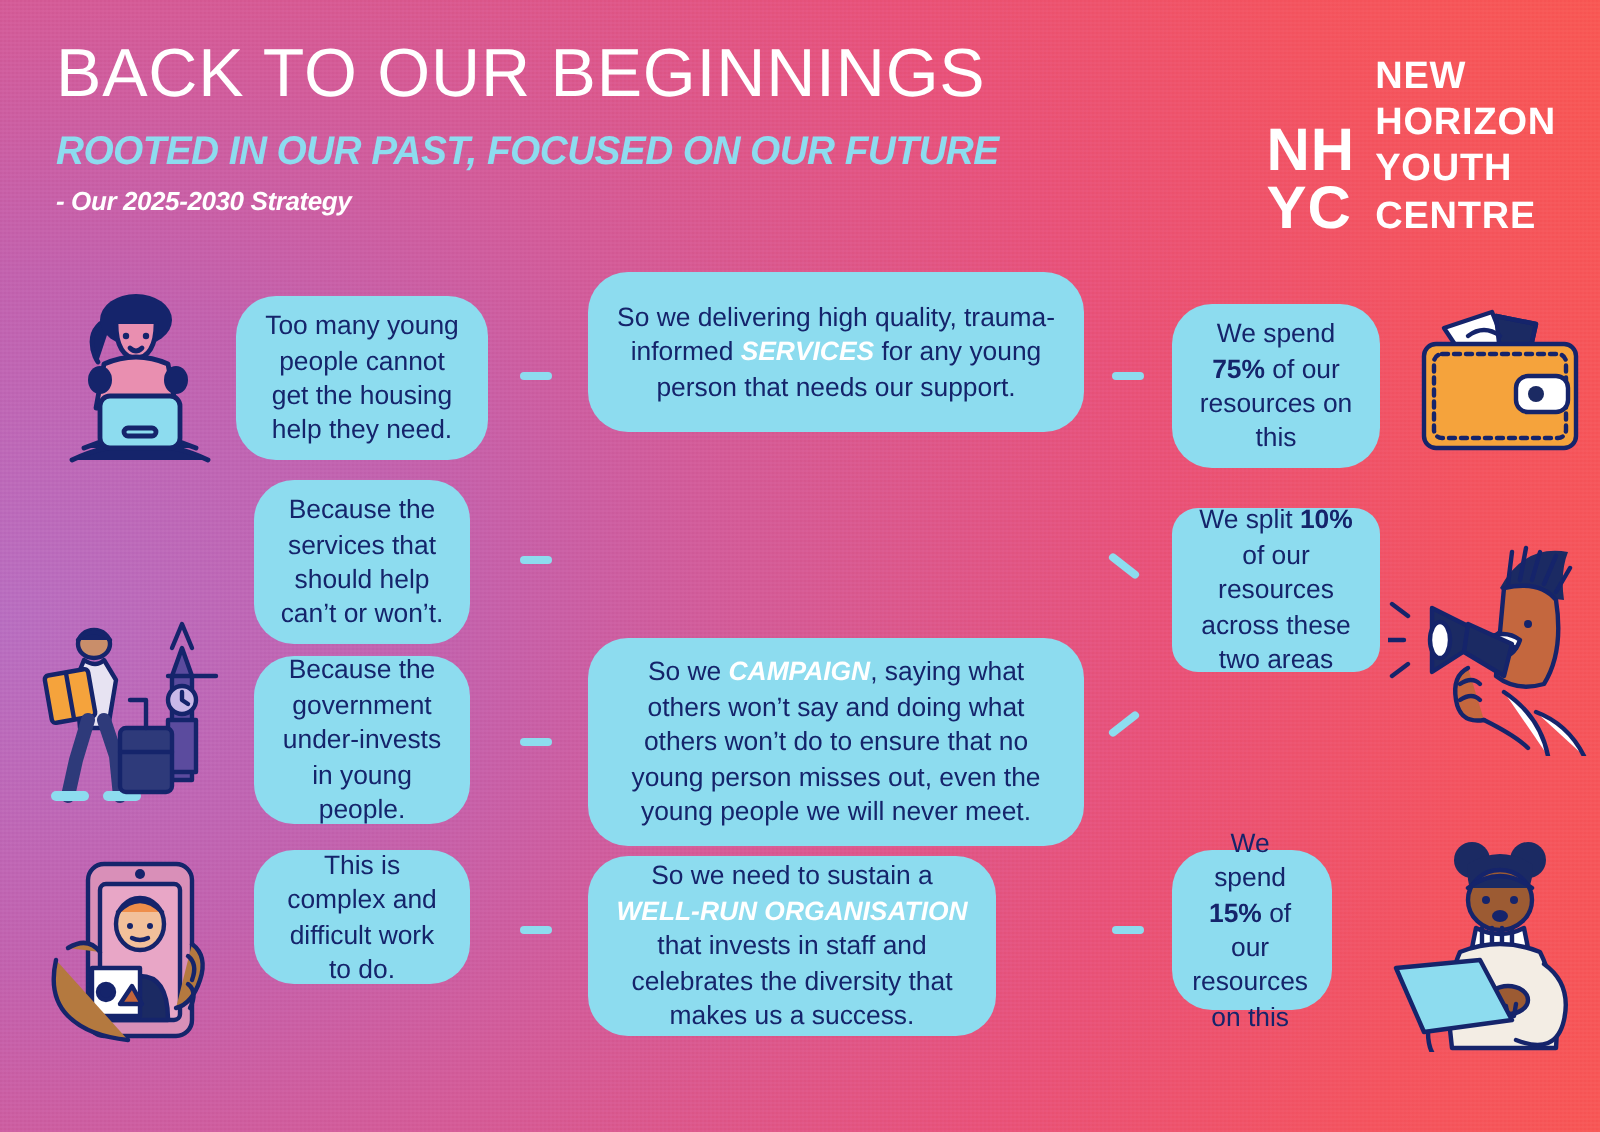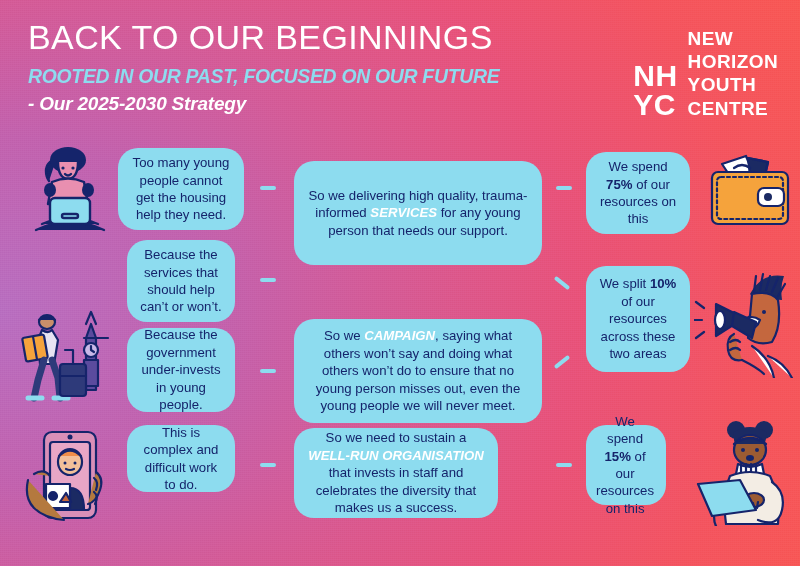--- a/index.html
+++ b/index.html
@@ -47,21 +47,21 @@
     font-weight:bold;
     font-style:italic;
     letter-spacing:-0.3px;
     margin-top:9px;
     white-space:nowrap;
     transform: scaleX(0.97);
     transform-origin:left center;
   }
   .strapline {
     color:#ffffff;
-    font-size:19px;
+    font-size:13px;
     font-weight:bold;
     font-style:italic;
     letter-spacing:-0.2px;
     margin-top:5px;
     white-space:nowrap;
   }
 
   
   .logo { position:absolute; right:22px; top:24px; display:flex; align-items:flex-end; gap:10px; z-index:6; }
   .logo-mark {
@@ -89,28 +89,28 @@
   .box b { font-weight:bold; }
   .box .emph { color:#ffffff; font-weight:bold; font-style:italic; }
 
   
   #c1r1 { left:118px; top:148px; width:126px; height:82px; }
   #c1r2 { left:127px; top:240px; width:108px; height:82px; }
   #c1r3 { left:127px; top:328px; width:108px; height:84px; }
   #c1r4 { left:127px; top:425px; width:108px; height:67px; }
 
   
-  #c2r1 { left:294px; top:161px; width:248px; height:104px; }
+  #c2r1 { left:294px; top:136px; width:248px; height:80px; }
   #c2r2 { left:300px; top:249px; width:236px; height:62px; }
   #c2r3 { left:294px; top:319px; width:248px; height:104px; }
   #c2r4 { left:294px; top:428px; width:204px; height:90px; }
 
   
   #c3r1 { left:586px; top:152px; width:104px; height:82px; }
-  #c3r2 { left:586px; top:266px; width:104px; height:106px; }
+  #c3r2 { left:586px; top:254px; width:104px; height:82px;border-radius:13px; }
   #c3r4 { left:586px; top:425px; width:80px; height:80px;justify-content:flex-end; }
 
   
   .dash { position:absolute; background:#8ddcef; border-radius:3px; z-index:5; }
   .dash.h { width:16px; height:4px; }
   .dash.d { width:18px; height:4px; }
 
   #d1 { left:260px; top:186px; }
   #d2 { left:260px; top:278px; }
   #d3 { left:260px; top:369px; }

